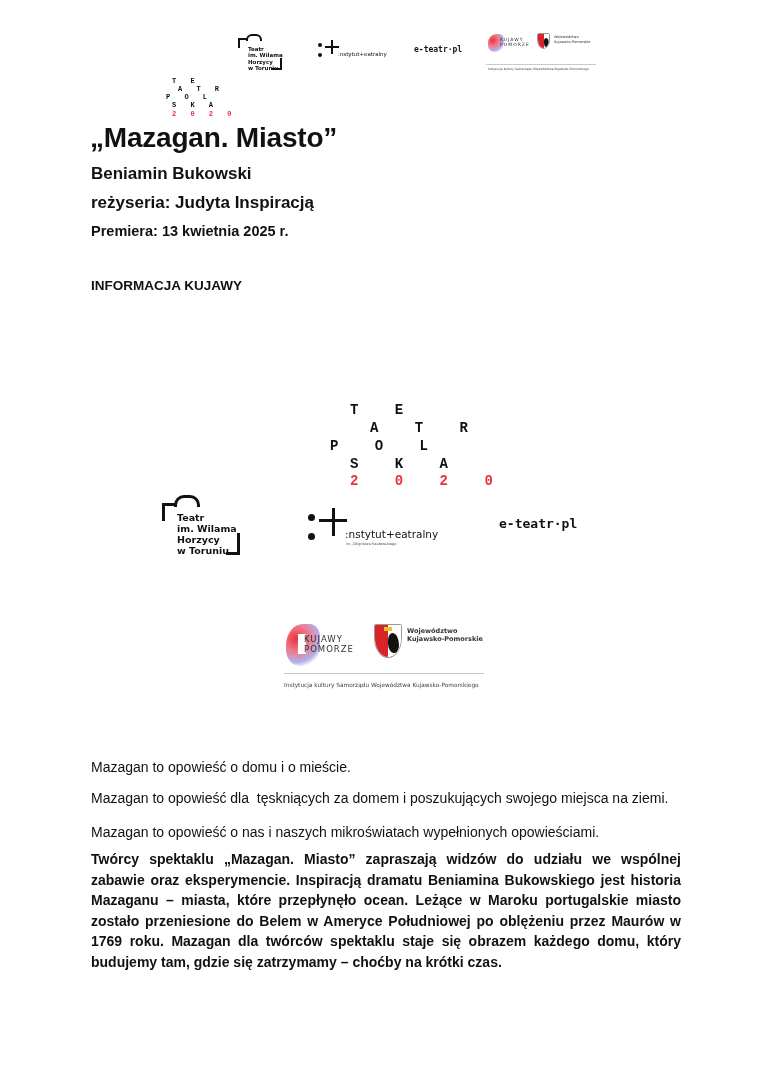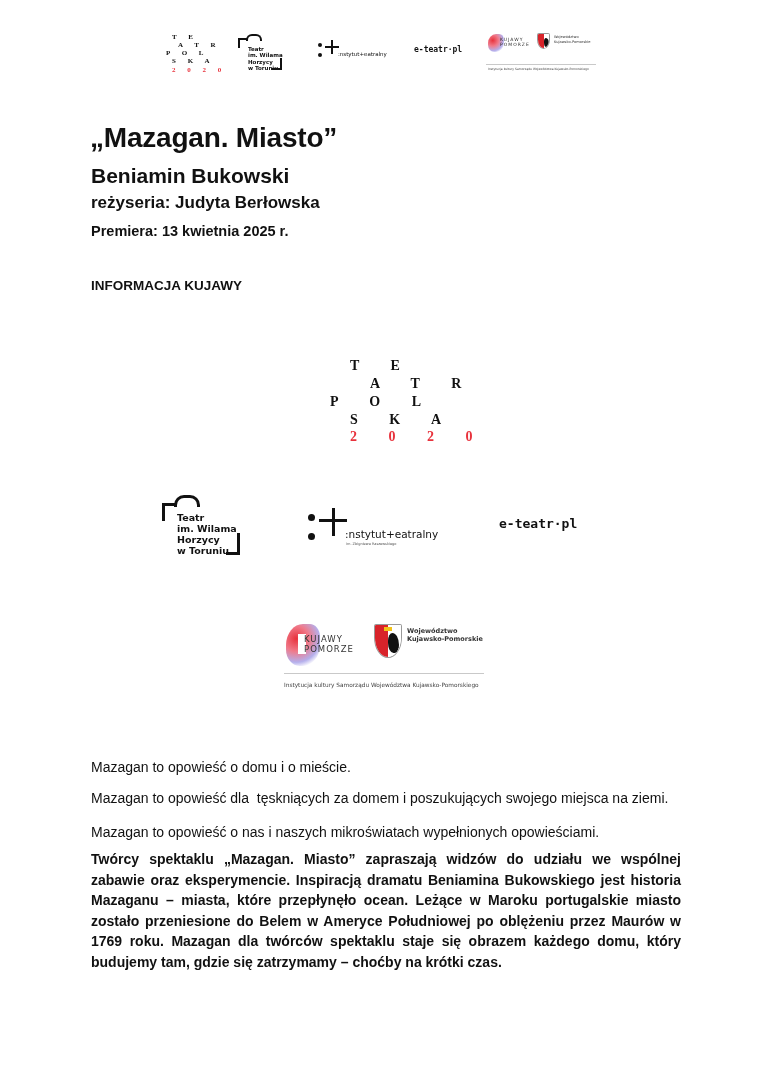--- a/index.html
+++ b/index.html
@@ -3,21 +3,21 @@
   <meta charset="utf-8">
   <style>
     * { margin: 0; padding: 0; box-sizing: border-box; }
     html, body { width: 768px; height: 1086px; background: #ffffff; overflow: hidden; }
     body { position: relative; font-family: "Liberation Sans", "DejaVu Sans", sans-serif; color: #111; }
 
     
     .header-strip { position: absolute; left: 0; top: 0; width: 768px; height: 92px; }
 
     
-    .tp-logo { position: absolute; font-family: Liberation Serif, serif; font-weight: bold; color: #111; }
+    .tp-logo { position: absolute; font-family: Liberation Mono, monospace; font-weight: bold; color: #111; margin-top: 44px; }
     .tp-row { position: absolute; white-space: pre; }
     .tp-year { color: #e8323c; }
 
     
     .horzycy { position: absolute; }
     .horzycy .bracket-top { position: absolute; border-left: 3px solid #111; border-top: 3px solid #111; }
     .horzycy .arch { position: absolute; border: 3px solid #111; border-bottom: none; border-radius: 10px 10px 0 0; background: #fff; }
     .horzycy .bracket-bot { position: absolute; border-right: 3px solid #111; border-bottom: 3px solid #111; }
     .horzycy .txt { position: absolute; font-family: "DejaVu Sans", sans-serif; font-weight: bold; color: #111; line-height: 1.15; white-space: nowrap; }
 
@@ -42,21 +42,21 @@
     .kp .shield .red { position: absolute; left: 0; top: 0; width: 50%; height: 100%; background: #d8232a; }
     .kp .shield .black { position: absolute; right: 0; top: 0; width: 50%; height: 100%; background: #fff; }
     .kp .shield .griffin { position: absolute; background: #111; border-radius: 40% 60% 40% 50%; }
     .kp .shield .crown { position: absolute; background: #f2c218; }
     .kp .woj-text { position: absolute; font-family: "DejaVu Sans", sans-serif; color: #333; line-height: 1.3; white-space: nowrap; }
     .kp .line { position: absolute; height: 1px; background: #c9c9c9; }
     .kp .inst { position: absolute; font-family: "DejaVu Sans", sans-serif; color: #444; white-space: nowrap; }
 
     
     .doc-title { position: absolute; left: 90px; top: 122px; font-size: 28px; font-weight: bold; color: #111; letter-spacing: -0.2px; }
-    .doc-author { position: absolute; left: 91px; top: 164px; font-size: 21px; font-weight: bold; color: #111; }
+    .doc-author { position: absolute; left: 91px; top: 164px; font-size: 17px; font-weight: bold; color: #111; }
     .doc-director { position: absolute; left: 91px; top: 193px; font-size: 17px; font-weight: bold; color: #111; }
     .doc-premiere { position: absolute; left: 91px; top: 223px; font-size: 14.5px; font-weight: bold; color: #111; }
     .doc-section { position: absolute; left: 91px; top: 278px; font-size: 13.5px; font-weight: bold; color: #111; }
 
     .para { position: absolute; left: 91px; width: 590px; font-size: 14px; color: #111; line-height: 20px; }
     .para.justify { text-align: justify; text-align-last: left; font-weight: bold; }
   </style>
 </head>
 <body>
 
@@ -107,21 +107,21 @@
       <div>Województwo</div>
       <div>Kujawsko-Pomorskie</div>
     </div>
     <div class="line" style="left:0; top:32px; width:110px;"></div>
     <div class="inst" style="left:2px; top:35px; font-size:3px;">Instytucja kultury Samorządu Województwa Kujawsko-Pomorskiego</div>
   </div>
 </div>
 
 <div class="doc-title">„Mazagan. Miasto”</div>
 <div class="doc-author">Beniamin Bukowski</div>
-<div class="doc-director">reżyseria: Judyta Berłowska</div>
+<div class="doc-director">reżyseria: Judyta Inspiracją</div>
 <div class="doc-premiere">Premiera: 13 kwietnia 2025 r.</div>
 <div class="doc-section">INFORMACJA KUJAWY</div>
 
 <div class="tp-logo" style="left:318px; top:358px; width:130px; height:90px; font-size:14px;">
   <div class="tp-row" style="left:32px; top:0px; letter-spacing:14px;">T E</div>
   <div class="tp-row" style="left:52px; top:18px; letter-spacing:14px;">A T R</div>
   <div class="tp-row" style="left:12px; top:36px; letter-spacing:14px;">P O L</div>
   <div class="tp-row" style="left:32px; top:54px; letter-spacing:14px;">S K A</div>
   <div class="tp-row tp-year" style="left:32px; top:71px; letter-spacing:14px;">2 0 2 0</div>
 </div>

